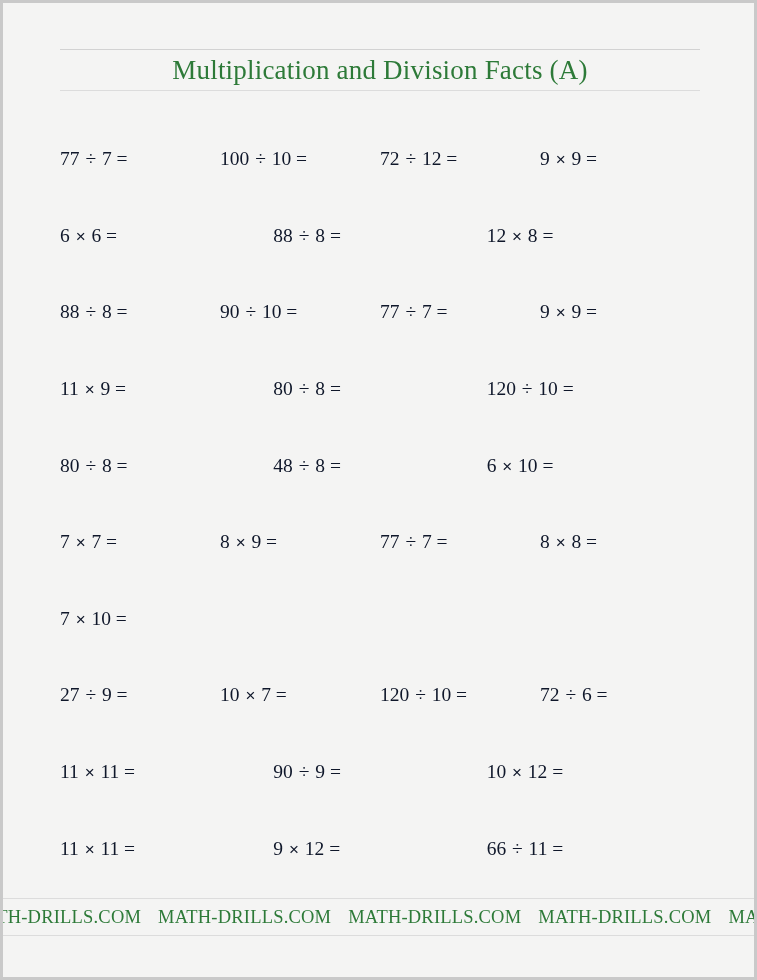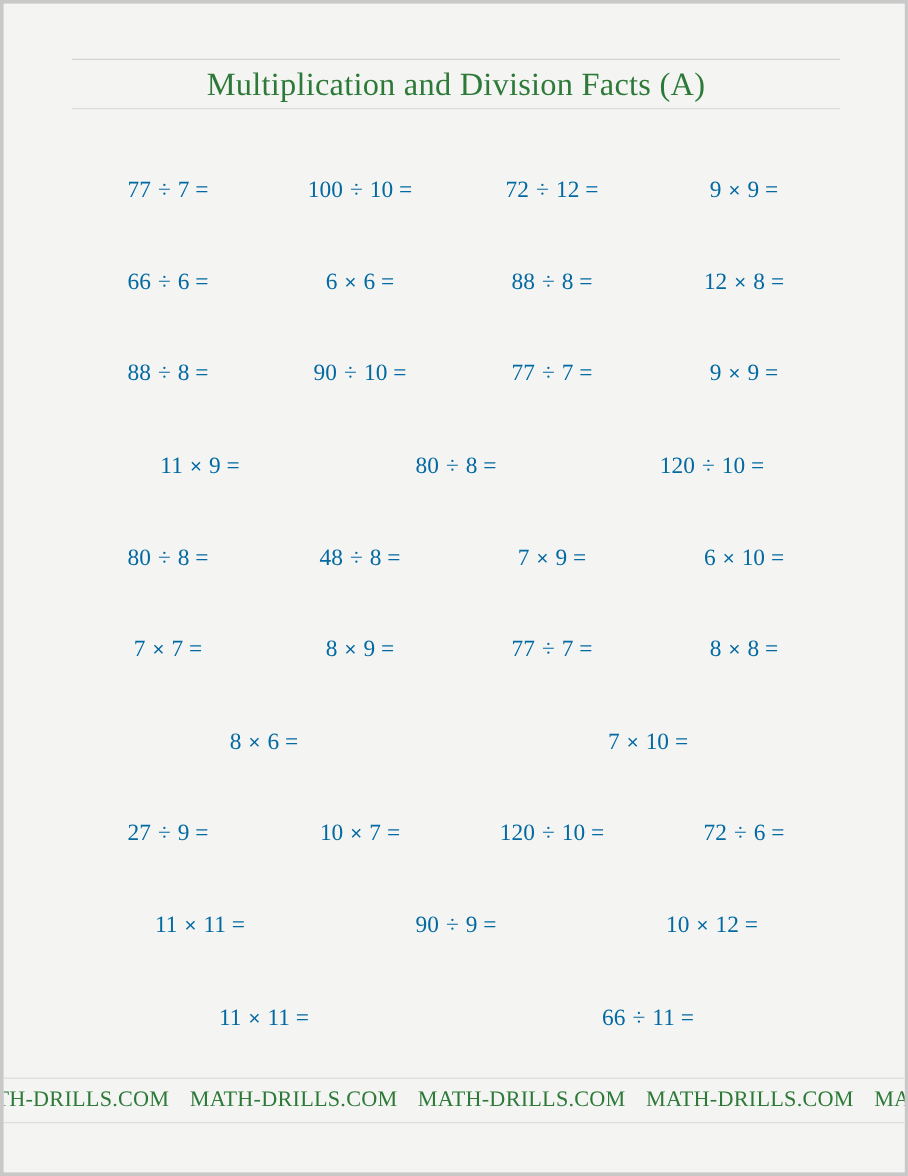--- a/index.html
+++ b/index.html
@@ -61,23 +61,22 @@
     top: 118px;
     width: 640px;
   }
   .row {
     display: flex;
     height: 76.6px;
     align-items: center;
   }
   .cell {
     flex: 1 1 25%;
-    text-align: center;
     font-size: 19.5px;
-    color: #0369a1;
+    color: #0f172a;
     white-space: nowrap;
   }
   .cell .op-times {
     font-family: "Liberation Sans", sans-serif;
     font-size: 17px;
     padding: 0 1px;
   }
   .cell .op-div {
     padding: 0 1px;
   }
@@ -121,65 +120,63 @@
     </div>
 
     <div class="grid" id="problem-grid">
         <div class="row">
           <div class="cell"><span>77 </span><span class="op-div">÷</span><span> 7 =</span></div>
           <div class="cell"><span>100 </span><span class="op-div">÷</span><span> 10 =</span></div>
           <div class="cell"><span>72 </span><span class="op-div">÷</span><span> 12 =</span></div>
           <div class="cell"><span>9 </span><span class="op-times">×</span><span> 9 =</span></div>
         </div>
         <div class="row">
-          <div class="cell"><span>66 </span><span class="op-div">÷</span><span> 6 =</span></div>
           <div class="cell"><span>6 </span><span class="op-times">×</span><span> 6 =</span></div>
           <div class="cell"><span>88 </span><span class="op-div">÷</span><span> 8 =</span></div>
           <div class="cell"><span>12 </span><span class="op-times">×</span><span> 8 =</span></div>
         </div>
         <div class="row">
           <div class="cell"><span>88 </span><span class="op-div">÷</span><span> 8 =</span></div>
           <div class="cell"><span>90 </span><span class="op-div">÷</span><span> 10 =</span></div>
           <div class="cell"><span>77 </span><span class="op-div">÷</span><span> 7 =</span></div>
           <div class="cell"><span>9 </span><span class="op-times">×</span><span> 9 =</span></div>
         </div>
         <div class="row">
           <div class="cell"><span>11 </span><span class="op-times">×</span><span> 9 =</span></div>
           <div class="cell"><span>80 </span><span class="op-div">÷</span><span> 8 =</span></div>
           <div class="cell"><span>120 </span><span class="op-div">÷</span><span> 10 =</span></div>
         </div>
         <div class="row">
           <div class="cell"><span>80 </span><span class="op-div">÷</span><span> 8 =</span></div>
           <div class="cell"><span>48 </span><span class="op-div">÷</span><span> 8 =</span></div>
-          <div class="cell"><span>7 </span><span class="op-times">×</span><span> 9 =</span></div>
           <div class="cell"><span>6 </span><span class="op-times">×</span><span> 10 =</span></div>
         </div>
         <div class="row">
           <div class="cell"><span>7 </span><span class="op-times">×</span><span> 7 =</span></div>
           <div class="cell"><span>8 </span><span class="op-times">×</span><span> 9 =</span></div>
           <div class="cell"><span>77 </span><span class="op-div">÷</span><span> 7 =</span></div>
           <div class="cell"><span>8 </span><span class="op-times">×</span><span> 8 =</span></div>
         </div>
         <div class="row">
-          <div class="cell"><span>8 </span><span class="op-times">×</span><span> 6 =</span></div>
           <div class="cell"><span>7 </span><span class="op-times">×</span><span> 10 =</span></div>
         </div>
         <div class="row">
           <div class="cell"><span>27 </span><span class="op-div">÷</span><span> 9 =</span></div>
           <div class="cell"><span>10 </span><span class="op-times">×</span><span> 7 =</span></div>
           <div class="cell"><span>120 </span><span class="op-div">÷</span><span> 10 =</span></div>
           <div class="cell"><span>72 </span><span class="op-div">÷</span><span> 6 =</span></div>
         </div>
         <div class="row">
           <div class="cell"><span>11 </span><span class="op-times">×</span><span> 11 =</span></div>
           <div class="cell"><span>90 </span><span class="op-div">÷</span><span> 9 =</span></div>
           <div class="cell"><span>10 </span><span class="op-times">×</span><span> 12 =</span></div>
         </div>
         <div class="row">
           <div class="cell"><span>11 </span><span class="op-times">×</span><span> 11 =</span></div>
+          <div class="cell"><span>9 </span><span class="op-times">×</span><span> 12 =</span></div>
           <div class="cell"><span>66 </span><span class="op-div">÷</span><span> 11 =</span></div>
         </div>
       </div>
 
     <div class="footer">
       <div class="rule thin"></div>
       <div class="footer-band">
         <div class="footer-strip" id="footer-strip"><span>MATH-DRILLS.COM</span><span>MATH-DRILLS.COM</span><span>MATH-DRILLS.COM</span><span>MATH-DRILLS.COM</span><span>MATH-DRILLS.COM</span></div>
       </div>
       <div class="rule thin"></div>

